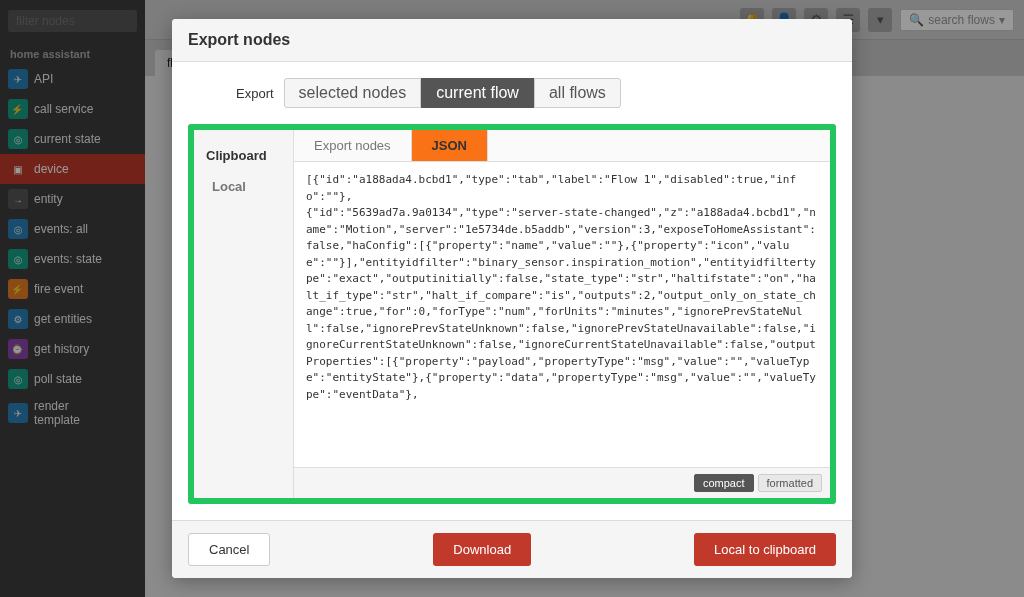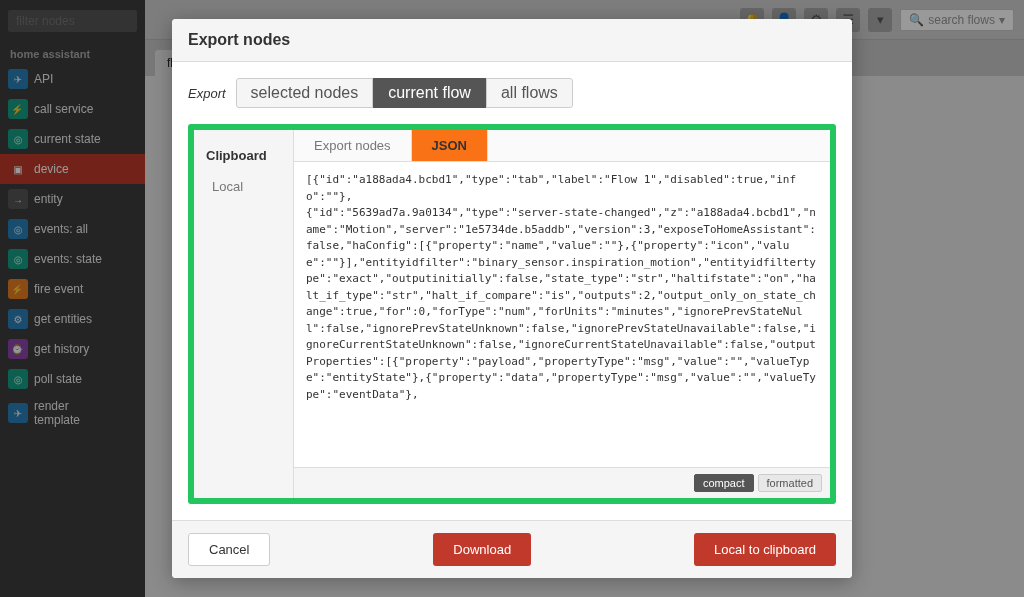--- a/index.html
+++ b/index.html
@@ -199,21 +199,21 @@
       display: flex;
       align-items: center;
       gap: 0;
       margin-bottom: 16px;
     }
 
     .export-label {
       font-size: 13px;
       color: #333;
       margin-right: 10px;
-      font-style: italic;
+      margin-left: 48px;
     }
 
     .export-tab {
       padding: 5px 14px;
       border: 1px solid #ccc;
       background: #f5f5f5;
       font-size: 16px;
       color: #555;
       cursor: pointer;
       border-radius: 0;
@@ -246,21 +246,21 @@
 
     .content-sidebar-item {
       padding: 8px 12px;
       font-size: 13px;
       color: #333;
       cursor: pointer;
       font-weight: bold;
     }
 
     .content-sidebar-item.sub {
-      font-weight: normal;
+      font-weight: bold;
       color: #777;
       padding-left: 18px;
     }
 
     .content-main {
       flex: 1;
       display: flex;
       flex-direction: column;
     }
 

